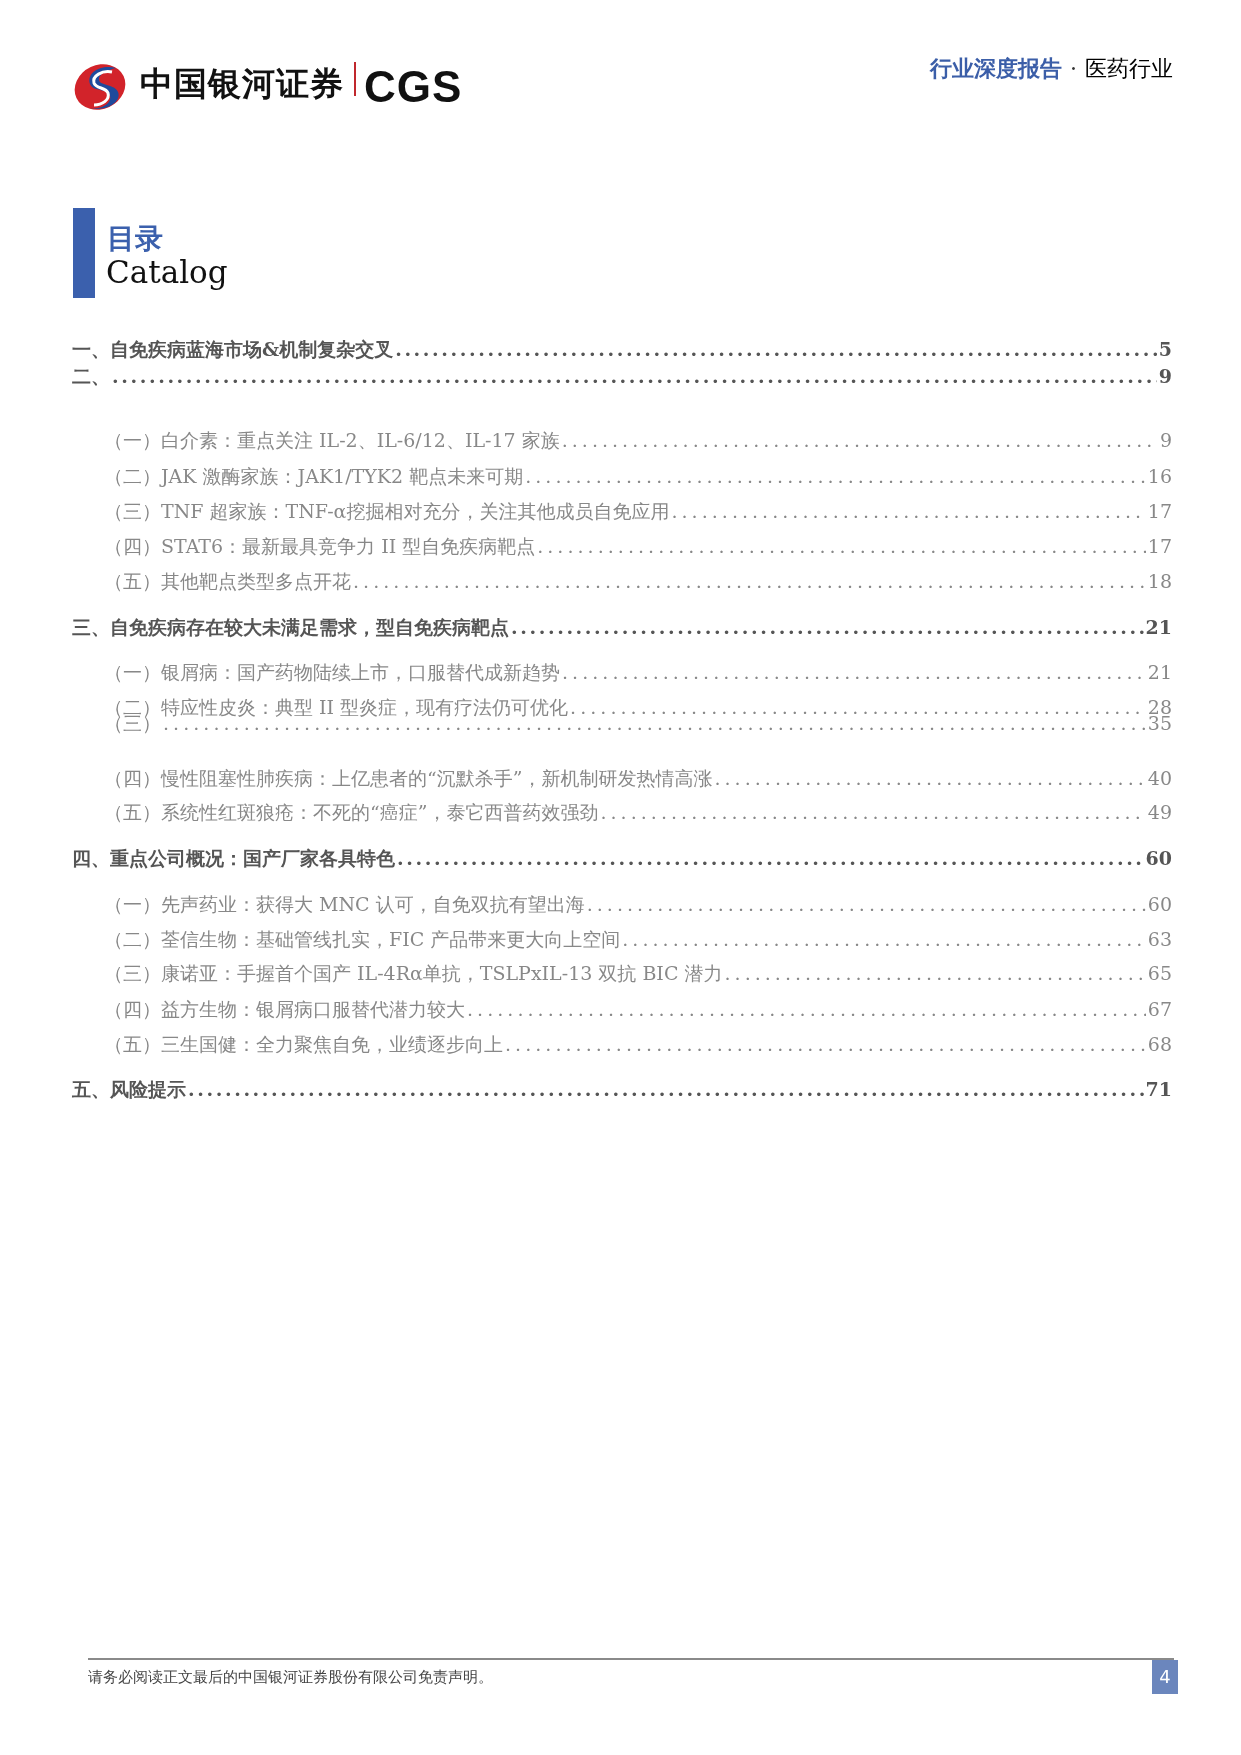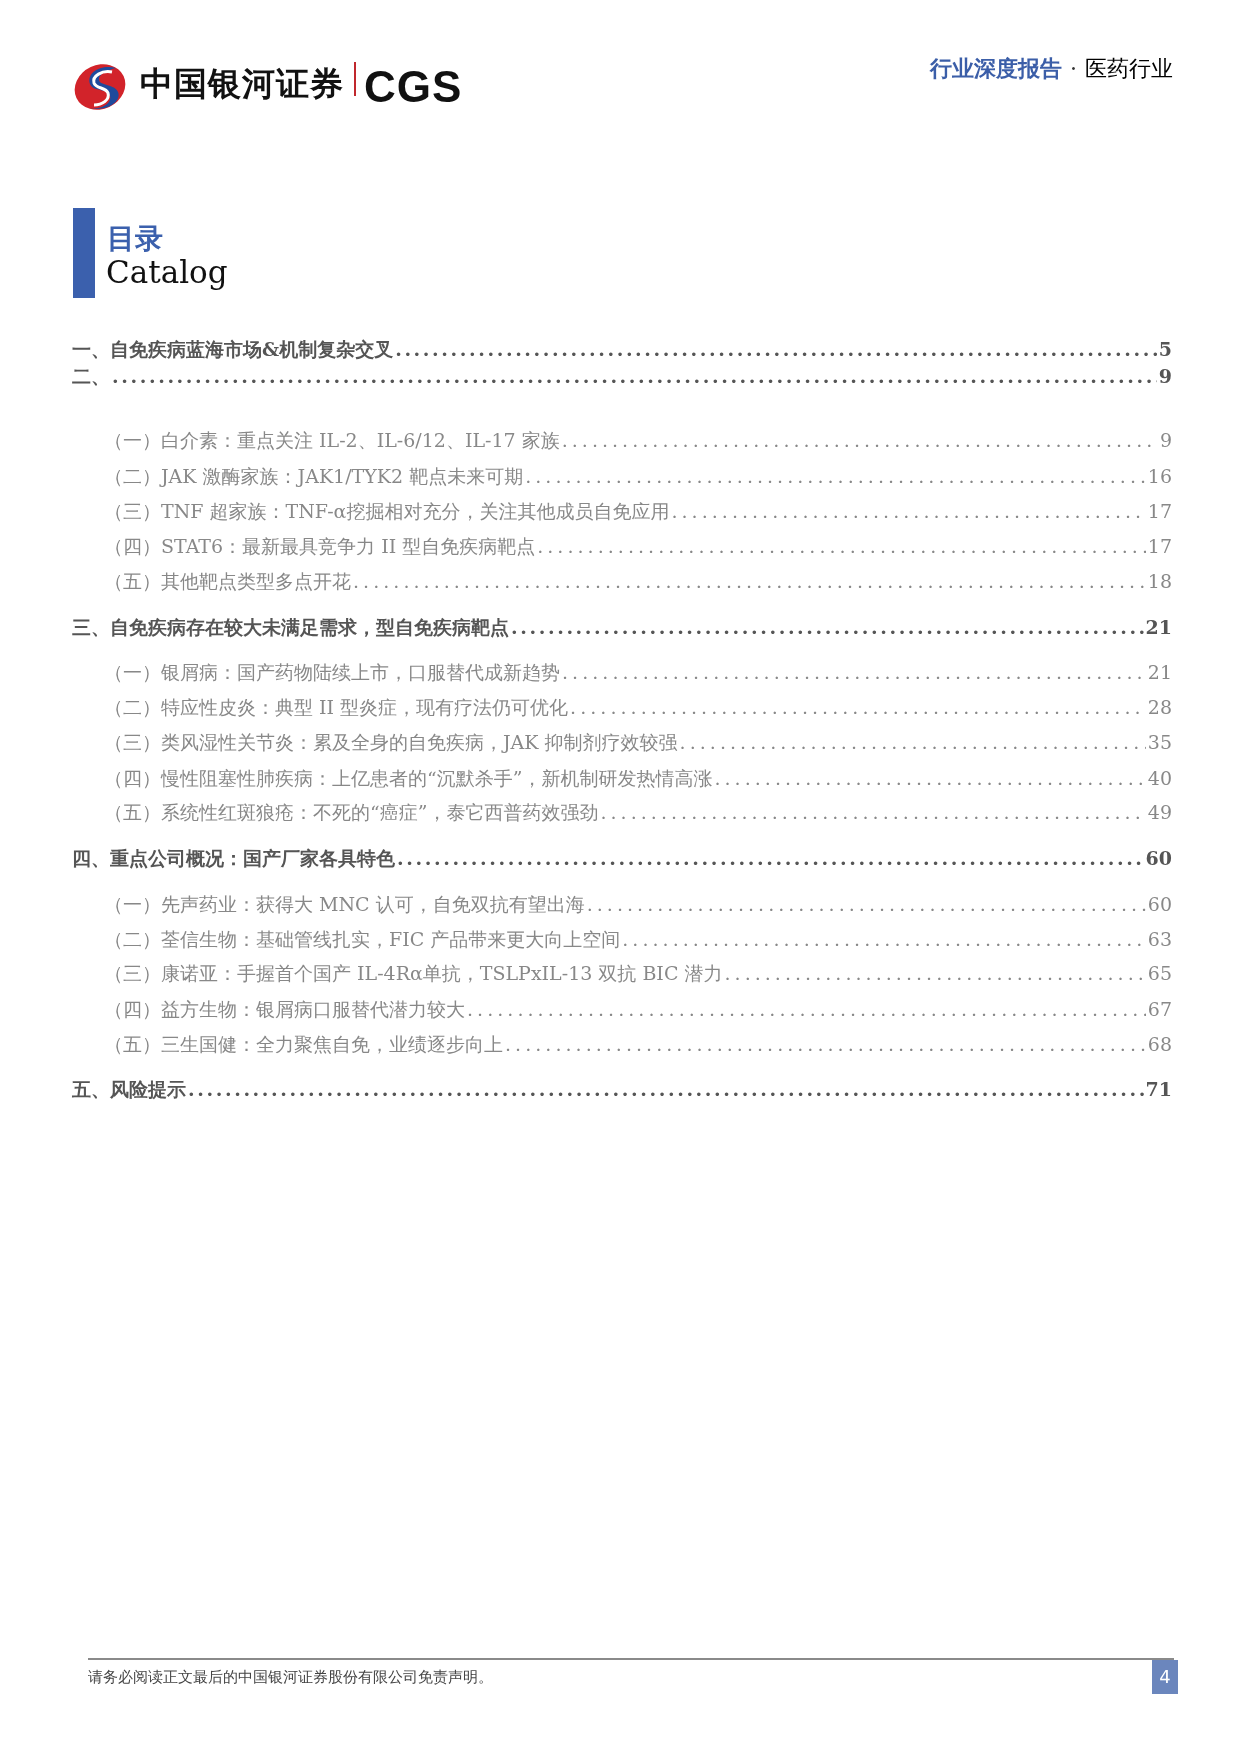--- a/index.html
+++ b/index.html
@@ -131,21 +131,20 @@
       <span class="toc-page">21</span>
     </div>
     <div class="toc-row lvl2" style="top: 358px;">
       <span class="toc-num">（二）</span>
       <span class="toc-title">特应性皮炎：典型 II 型炎症，现有疗法仍可优化</span>
       <span class="toc-leader"></span>
       <span class="toc-page">28</span>
     </div>
     <div class="toc-row lvl2" style="top: 393px;">
       <span class="toc-num">（三）</span>
-      <span class="toc-title">类风湿性关节炎：累及全身的自免疾病，JAK 抑制剂疗效较强</span>
       <span class="toc-leader"></span>
       <span class="toc-page">35</span>
     </div>
     <div class="toc-row lvl2" style="top: 429px;">
       <span class="toc-num">（四）</span>
       <span class="toc-title">慢性阻塞性肺疾病：上亿患者的“沉默杀手”，新机制研发热情高涨</span>
       <span class="toc-leader"></span>
       <span class="toc-page">40</span>
     </div>
     <div class="toc-row lvl2" style="top: 463px;">

